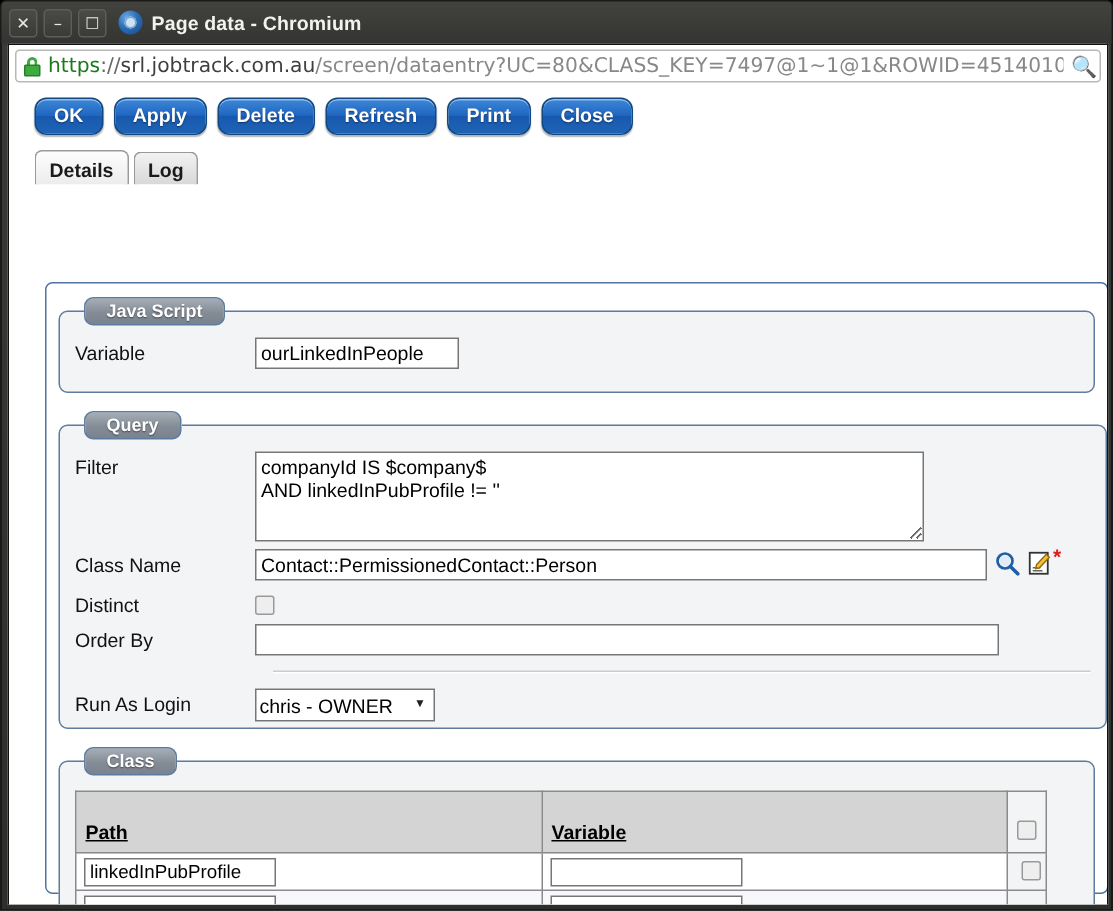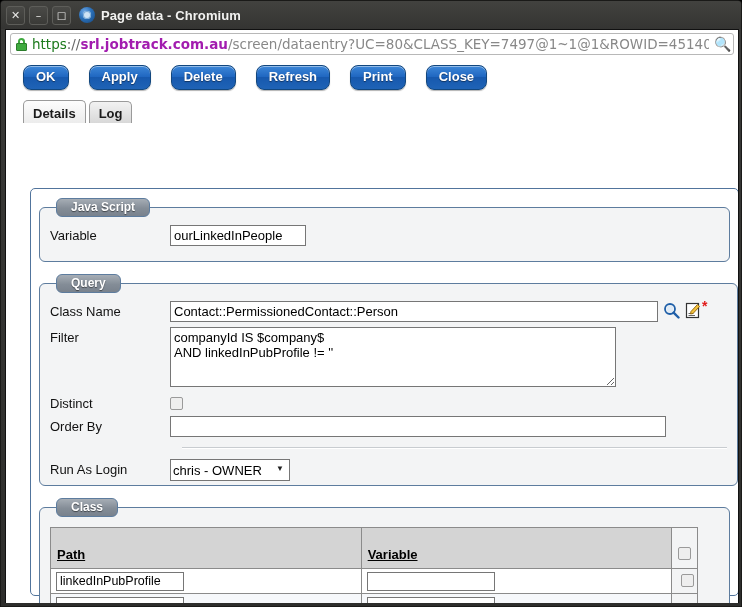--- a/index.html
+++ b/index.html
@@ -141,21 +141,21 @@
   }
   #url-text {
     font-family: "DejaVu Sans", sans-serif;
     font-size: 13.5px;
     white-space: nowrap;
     overflow: hidden;
     line-height: 20px;
   }
   #url-text .scheme { color: #1c7a1c; }
   #url-text .sep { color: #666; }
-  #url-text .host { color: #a21caf; font-weight: bold; }
+  #url-text .host { color: #404040; font-weight: normal; }
   #url-text .path { color: #888; }
   #zoom-icon {
     position: absolute;
     right: 4px; top: 3px;
     width: 15px; height: 15px;
     color: #3d6fa8;
     font-size: 14px;
     line-height: 15px;
     text-align: center;
     cursor: pointer;
@@ -166,21 +166,21 @@
     position: relative;
     height: 546px;
     background: #ffffff;
     overflow: hidden;
   }
 
   
   #btnbar {
     padding: 8px 0 0 17px;
     display: flex;
-    gap: 20px;
+    gap: 7px;
   }
   .tbtn {
     display: inline-block;
     padding: 4px 12px 5px 12px;
     border-radius: 8px;
     background: linear-gradient(to bottom, #3d87d8 0%, #1f66c0 48%, #1759ae 50%, #1f63b6 100%);
     border: 1px solid #12477f;
     color: #ffffff;
     font-weight: bold;
     font-size: 13px;
@@ -434,46 +434,46 @@
           <div class="frow">
             <div class="flabel">Variable</div>
             <input class="txt" style="width: 136px;" type="text" value="ourLinkedInPeople">
           </div>
         </fieldset>
 
         <fieldset class="grp" style="padding-bottom:4px">
           <legend>
             <span class="legendpill">Query</span>
           </legend>
+
+          <div class="frow">
+            <div class="flabel">Filter</div>
+            <textarea class="txt" style="width: 446px; height: 60px;">companyId IS $company$
+AND linkedInPubProfile != ''</textarea>
+          </div>
 
           <div class="frow">
             <div class="flabel">Class Name</div>
             <input class="txt" style="width: 488px;" type="text" value="Contact::PermissionedContact::Person">
             <span class="icn" style="margin-top:1px">
               <svg width="17" height="17" viewBox="0 0 17 17">
                 <circle cx="7" cy="7" r="5" fill="none" stroke="#1f5fa8" stroke-width="1.8"></circle>
                 <circle cx="7" cy="7" r="3.4" fill="#cfe3f5" opacity="0.55"></circle>
                 <line x1="10.6" y1="10.6" x2="15.5" y2="15.5" stroke="#1f5fa8" stroke-width="2.4" stroke-linecap="round"></line>
               </svg>
             </span>
             <span class="icn" style="margin-top:1px">
               <svg width="16" height="17" viewBox="0 0 16 17">
                 <rect x="1.5" y="1.5" width="12" height="14" fill="#ffffff" stroke="#333" stroke-width="1.2"></rect>
                 <line x1="3.5" y1="11.5" x2="8.5" y2="11.5" stroke="#666" stroke-width="1"></line>
                 <line x1="3.5" y1="13.5" x2="10" y2="13.5" stroke="#666" stroke-width="1"></line>
                 <polygon points="6,9.5 12.5,2.5 14.5,4.5 8,11.5 5.5,12" fill="#f2c23c" stroke="#9a6b10" stroke-width="1"></polygon>
               </svg>
             </span>
             <span class="star">*</span>
-          </div>
-
-          <div class="frow">
-            <div class="flabel">Filter</div>
-            <textarea class="txt" style="width: 446px; height: 60px;">companyId IS $company$
-AND linkedInPubProfile != ''</textarea>
           </div>
 
           <div class="frow" style="margin-top:6px">
             <div class="flabel">Distinct</div>
             <input class="chk" type="checkbox" style="">
           </div>
 
           <div class="frow">
             <div class="flabel">Order By</div>
             <input class="txt" style="width: 496px;" type="text" value="">

